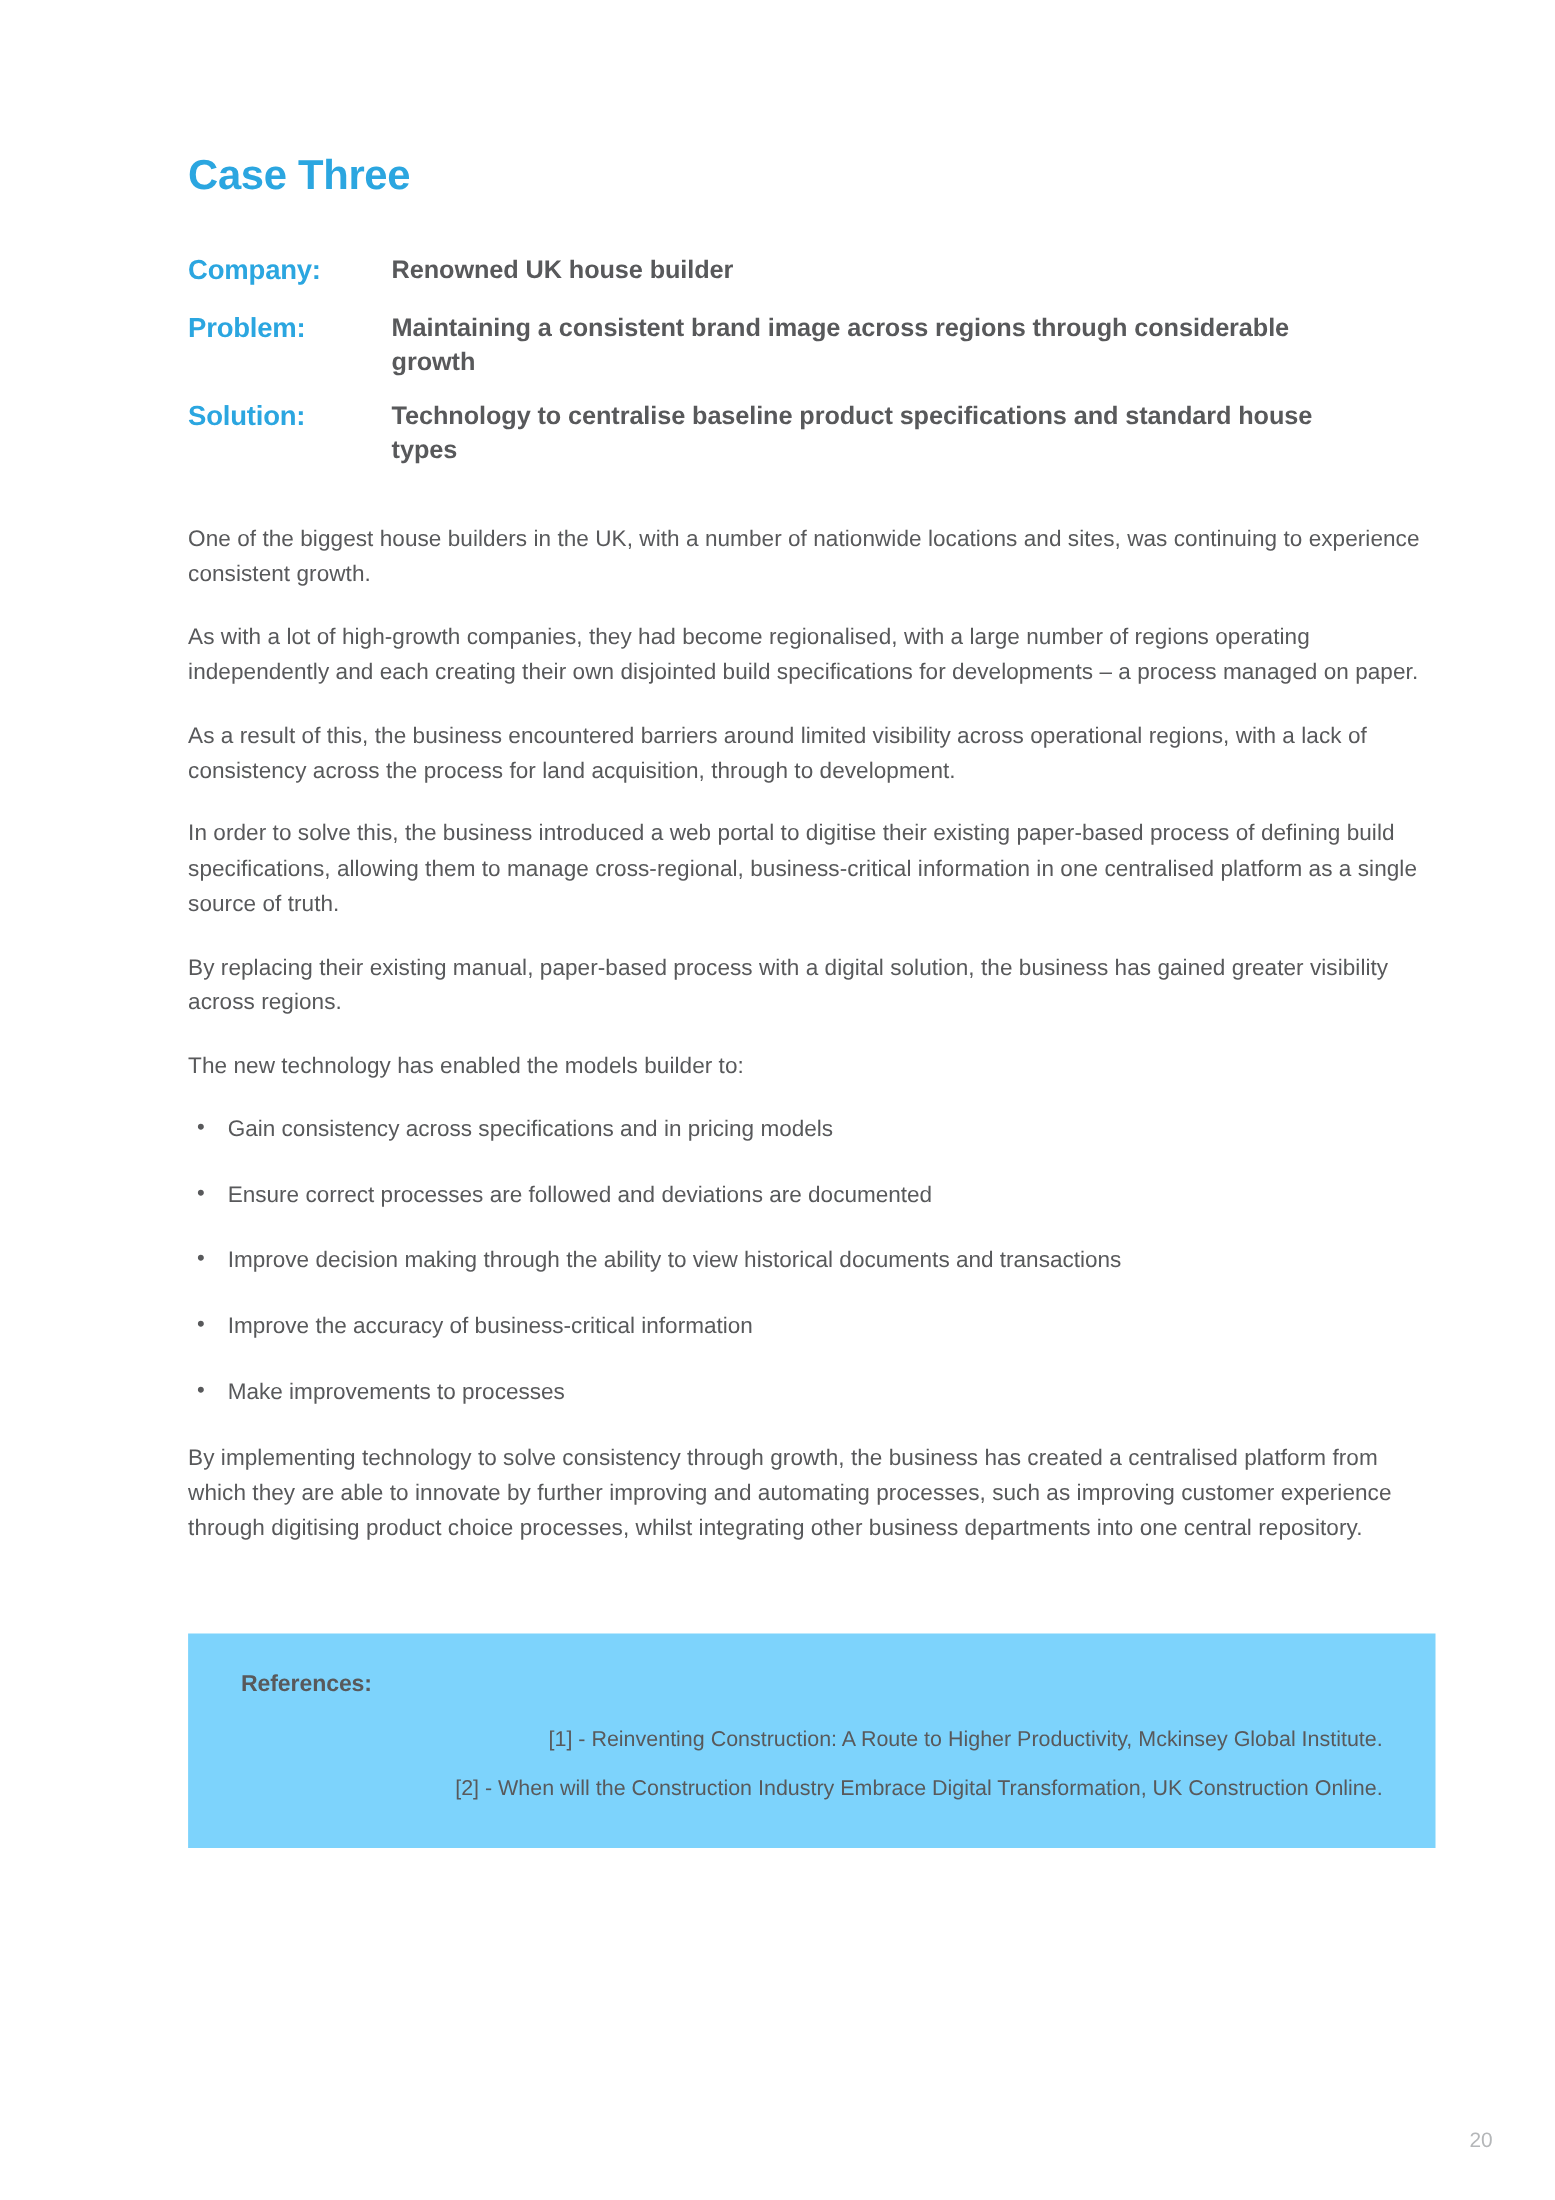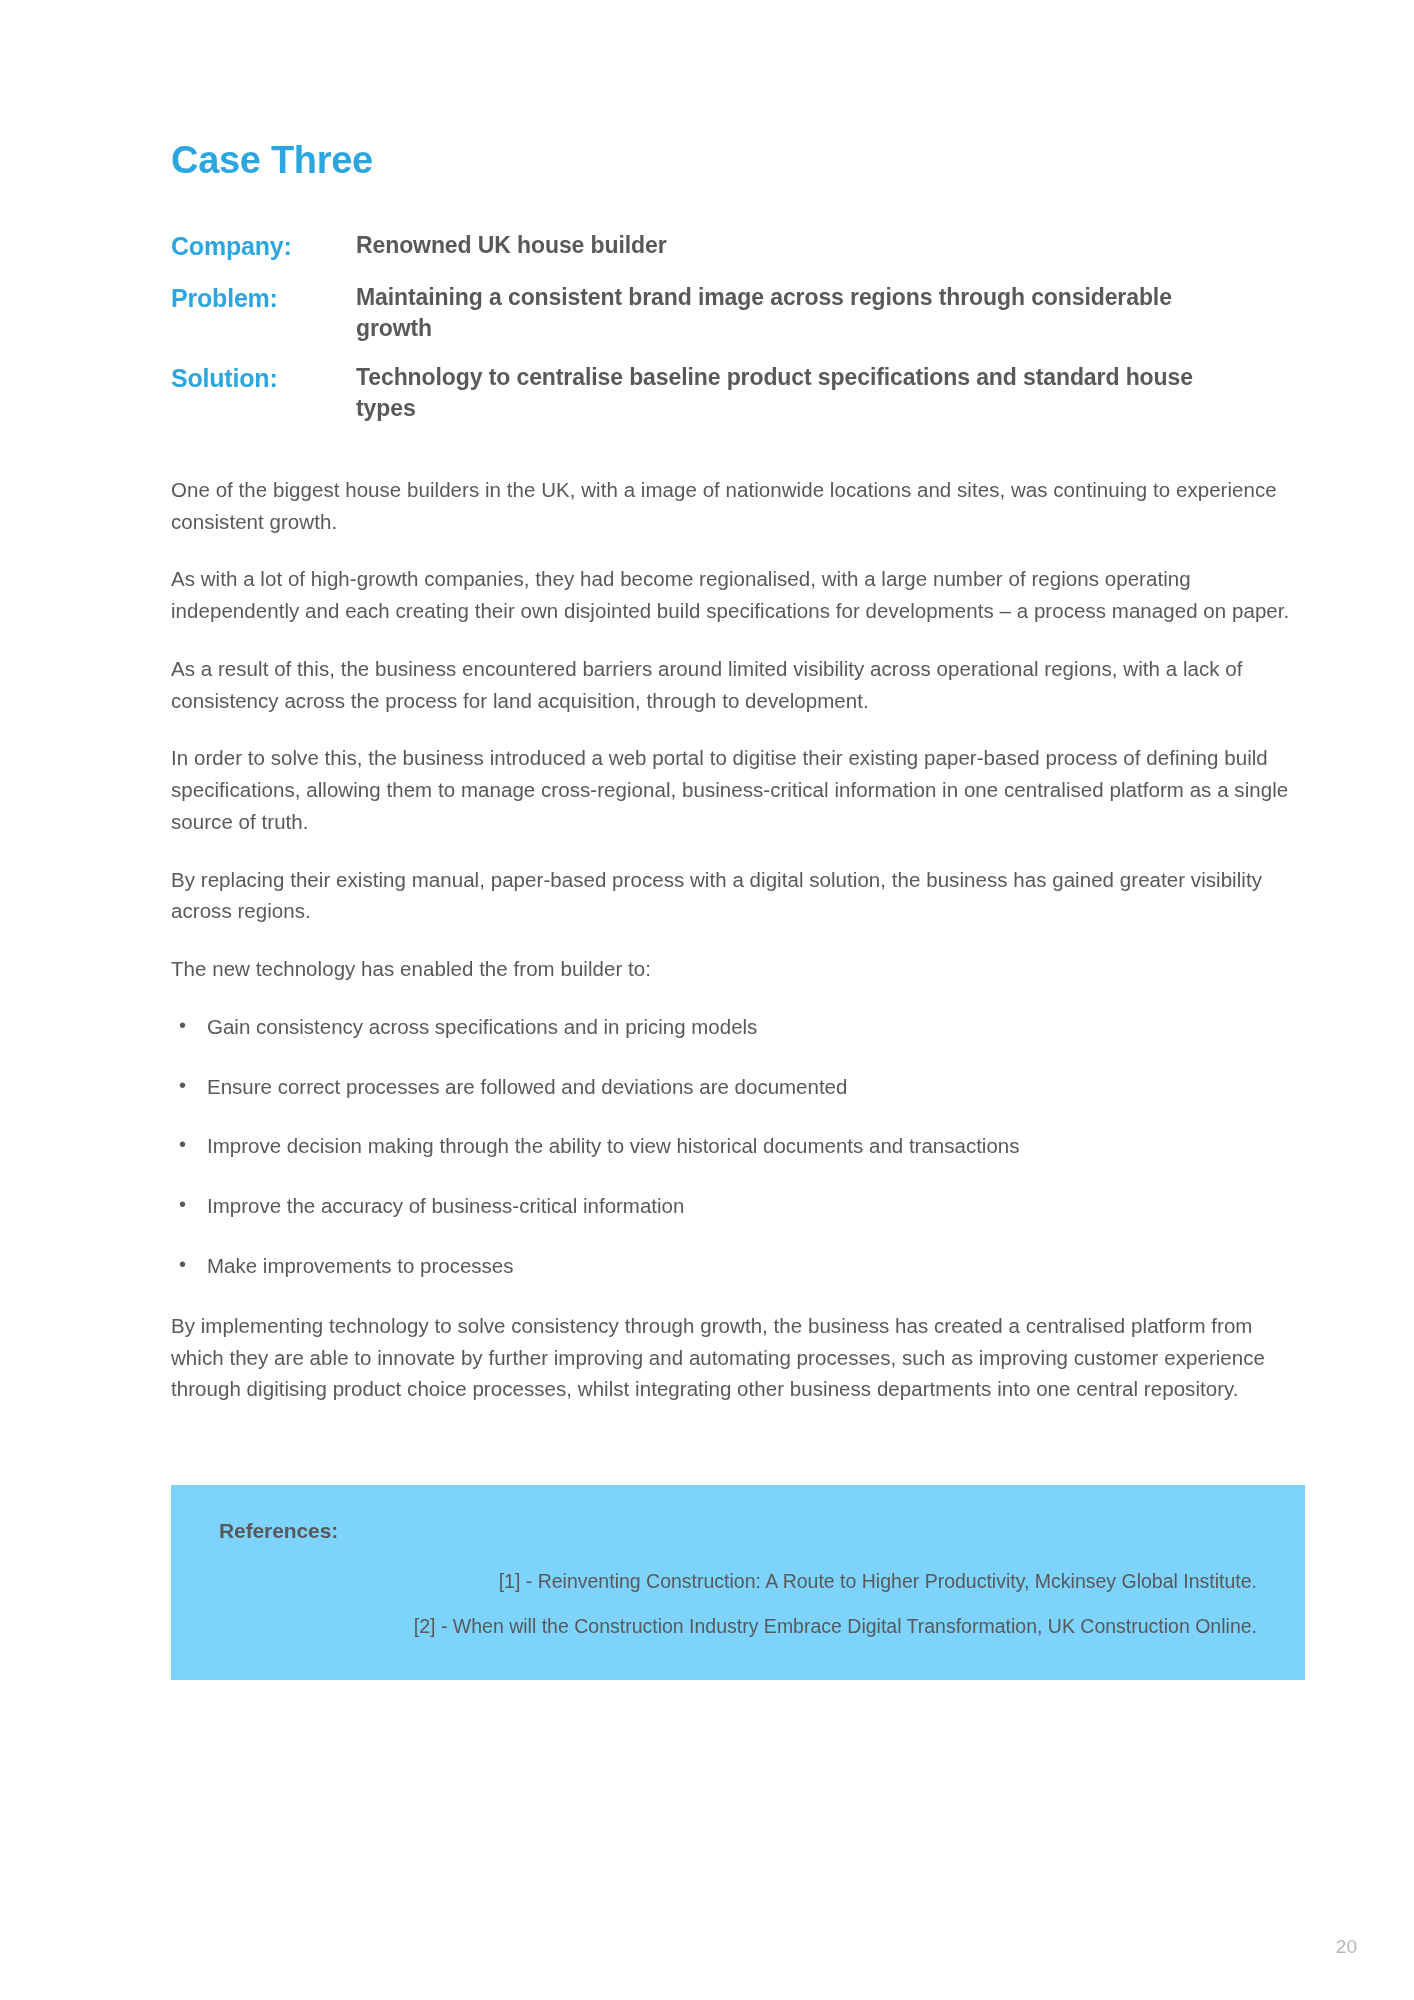--- a/index.html
+++ b/index.html
@@ -132,26 +132,26 @@
       <div class="meta-label">Problem:</div>
       <div class="meta-value">Maintaining a consistent brand image across regions through considerable growth</div>
     </div>
     <div class="meta-row">
       <div class="meta-label">Solution:</div>
       <div class="meta-value">Technology to centralise baseline product specifications and standard house types</div>
     </div>
   </div>
 
   <div>
-    <p class="body-text">One of the biggest house builders in the UK, with a image of nationwide locations and sites, was continuing to experience consistent growth.</p>
+    <p class="body-text">One of the biggest house builders in the UK, with a number of nationwide locations and sites, was continuing to experience consistent growth.</p>
     <p class="body-text">As with a lot of high-growth companies, they had become regionalised, with a large number of regions operating independently and each creating their own disjointed build specifications for developments – a process managed on paper.</p>
     <p class="body-text">As a result of this, the business encountered barriers around limited visibility across operational regions, with a lack of consistency across the process for land acquisition, through to development.</p>
     <p class="body-text">In order to solve this, the business introduced a web portal to digitise their existing paper-based process of defining build specifications, allowing them to manage cross-regional, business-critical information in one centralised platform as a single source of truth.</p>
     <p class="body-text">By replacing their existing manual, paper-based process with a digital solution, the business has gained greater visibility across regions.</p>
-    <p class="body-text">The new technology has enabled the from builder to:</p>
+    <p class="body-text">The new technology has enabled the models builder to:</p>
 
     <ul class="bullets">
       <li>Gain consistency across specifications and in pricing models</li>
       <li>Ensure correct processes are followed and deviations are documented</li>
       <li>Improve decision making through the ability to view historical documents and transactions</li>
       <li>Improve the accuracy of business-critical information</li>
       <li>Make improvements to processes</li>
     </ul>
 
     <p class="body-text">By implementing technology to solve consistency through growth, the business has created a centralised platform from which they are able to innovate by further improving and automating processes, such as improving customer experience through digitising product choice processes, whilst integrating other business departments into one central repository.</p>

